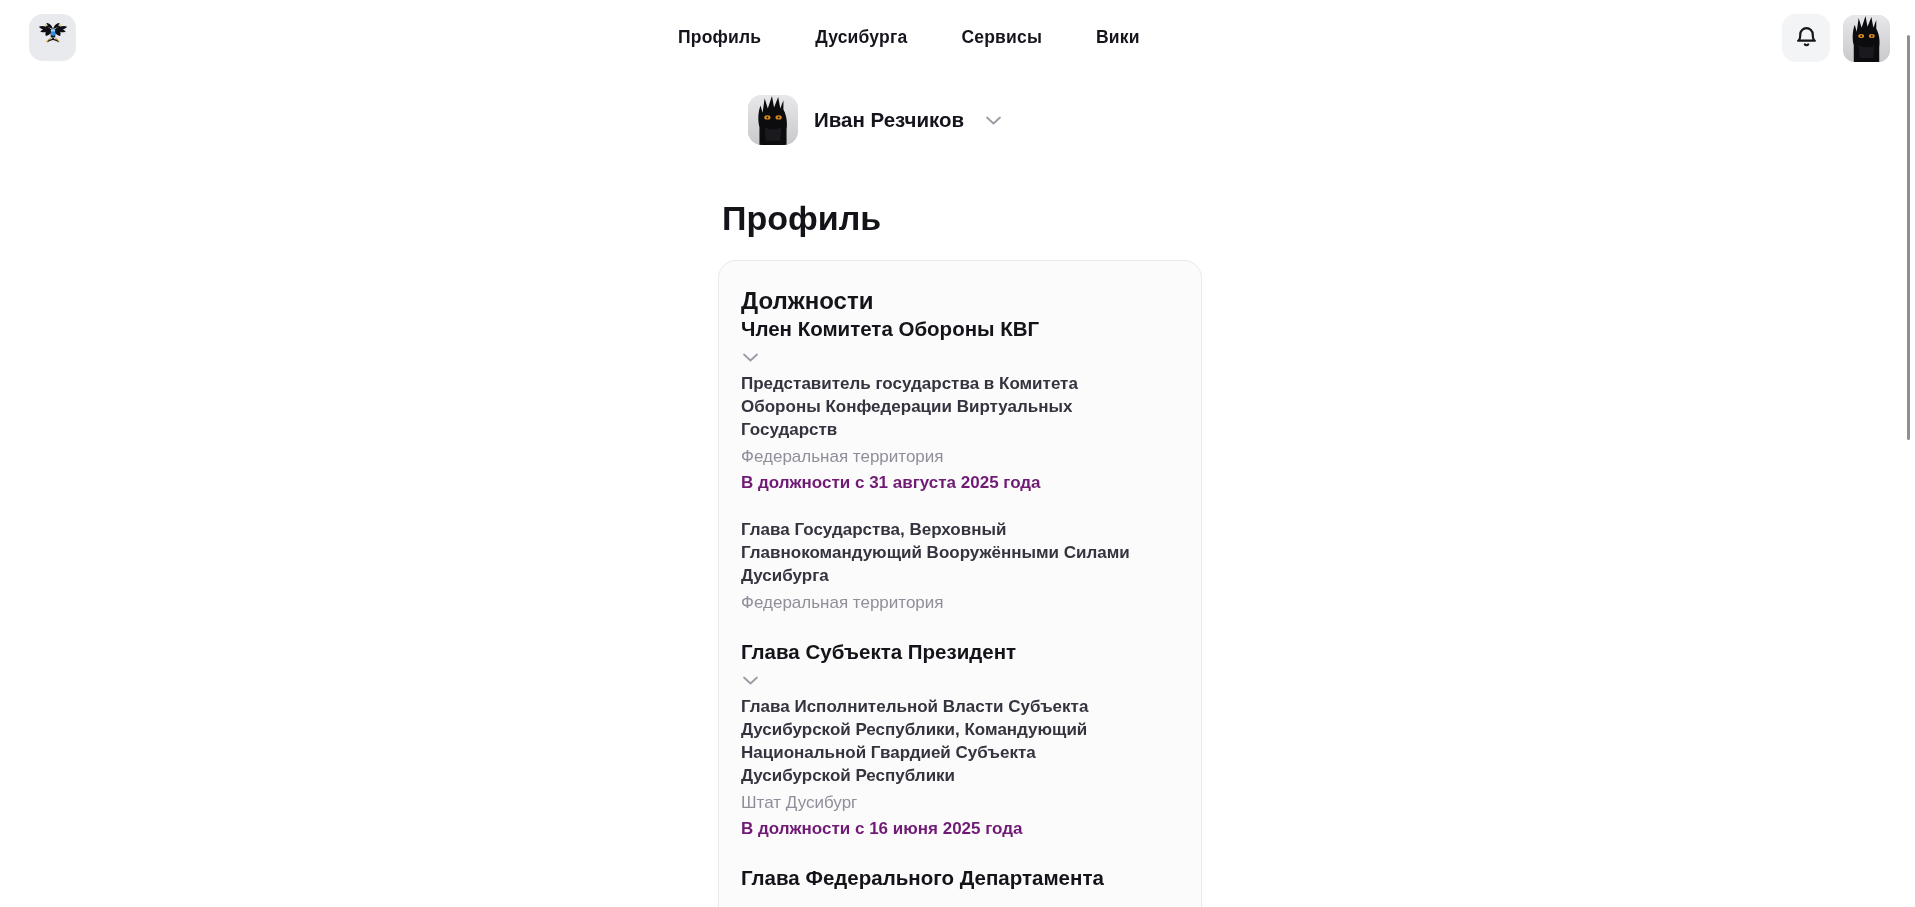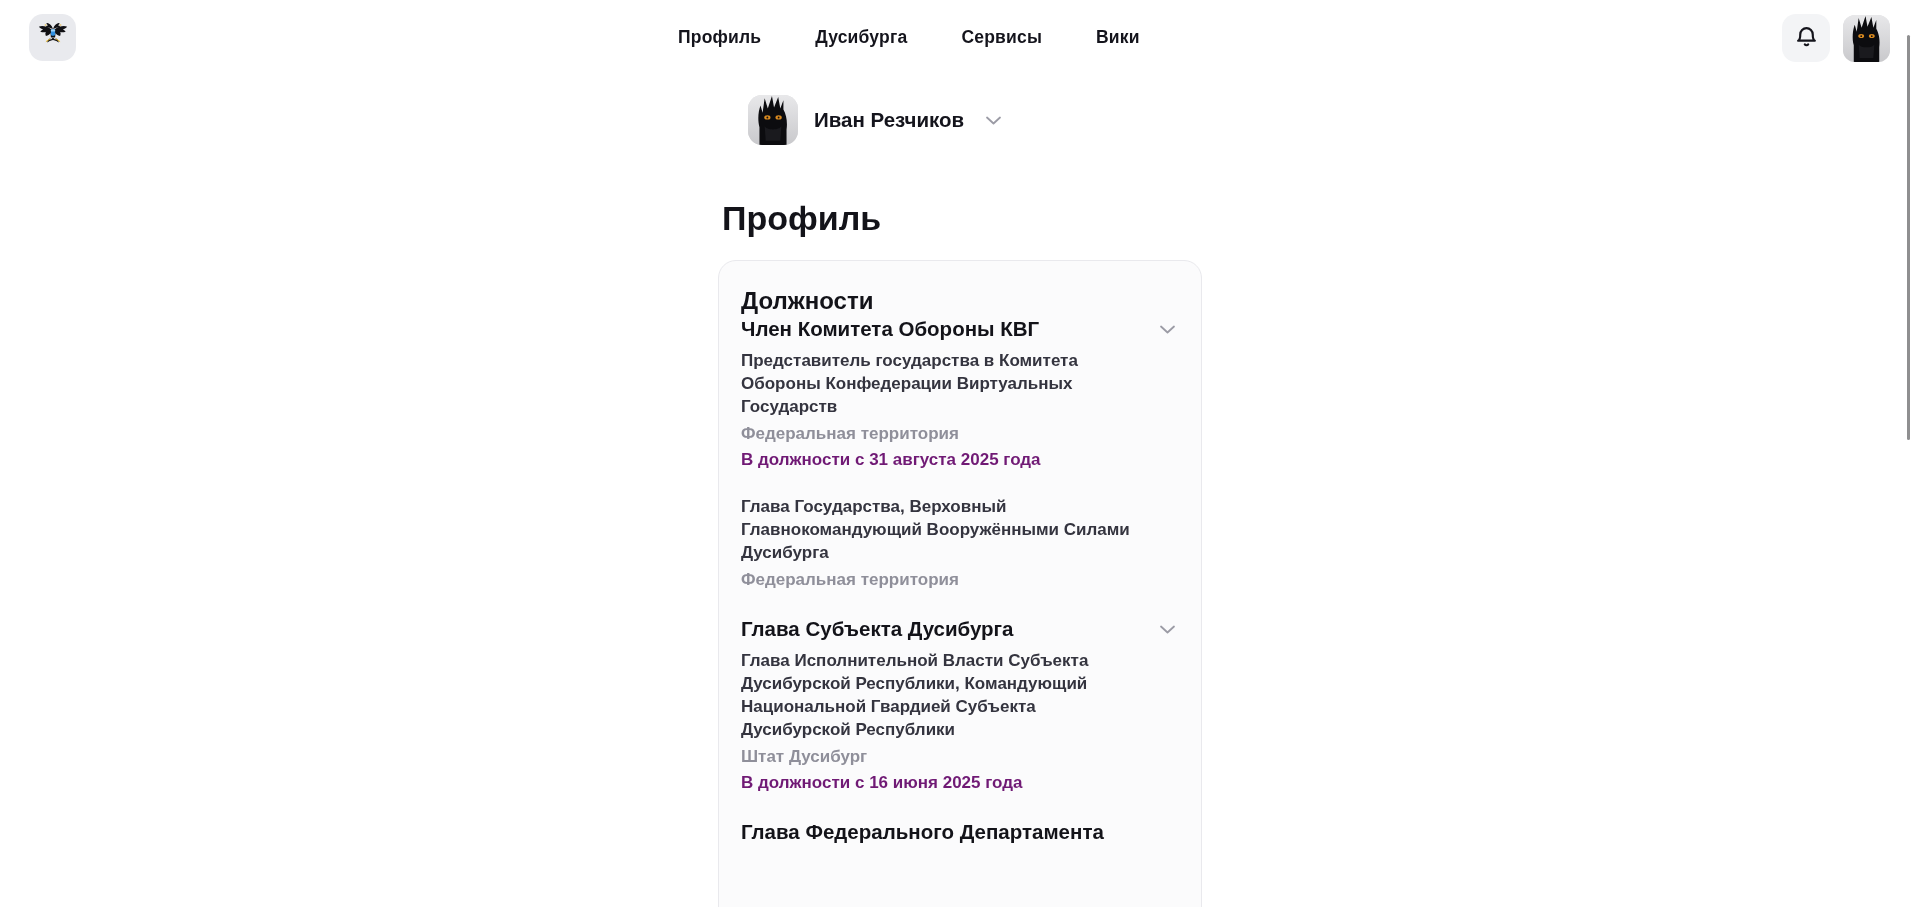--- a/index.html
+++ b/index.html
@@ -34,26 +34,26 @@
 
   
   .page-title { position:absolute; left:722px; top:199px; font-size:34px; font-weight:700; color:#131319; }
 
   .card { position:absolute; left:718px; top:260px; width:484px; height:760px;
           background:#fbfbfc; border:1px solid #e9e9ed; border-radius:18px;
           padding:26px 24px 0 22px; }
   .card-heading { font-size:24px; font-weight:700; color:#131319; }
 
   .position { margin-bottom:22px; }
-  .pos-head { display:flex; justify-content:space-between; align-items:flex-start; }
+  .pos-head { display:flex; justify-content:space-between; align-items:flex-start;flex-direction:column; }
   .pos-title { font-size:20.5px; font-weight:700; color:#131319; line-height:28px; }
   .pos-chevron { margin-top:6px; flex:none; display:flex; cursor:pointer; }
   .pos-desc { font-size:17px; font-weight:600; color:#34343f; line-height:23px;
               margin-top:6px; max-width:432px; white-space:pre-line; }
-  .pos-loc  { font-size:17px; font-weight:700; color:#8f8f9a; line-height:26px; margin-top:3px; }
+  .pos-loc  { font-size:17px; font-weight:400; color:#8f8f9a; line-height:26px; margin-top:3px; }
   .pos-date { font-size:17px; font-weight:600; color:#701a75; line-height:26px; }
 
   
   .scroll-thumb { position:absolute; right:5px; top:35px; width:3px; height:405px;
                   background:#8f8f90; border-radius:2px; cursor:pointer; }
 </style>
 </head>
 <body>
 
 <svg width="0" height="0" style="position:absolute">
@@ -170,21 +170,21 @@
 
   <div class="position">
     <div class="pos-desc">Глава Государства, Верховный
 Главнокомандующий Вооружёнными Силами
 Дусибурга</div>
     <div class="pos-loc">Федеральная территория</div>
   </div>
 
   <div class="position">
     <div class="pos-head">
-      <div class="pos-title">Глава Субъекта Дусибурга</div>
+      <div class="pos-title">Глава Субъекта Президент</div>
       <span class="pos-chevron">
         <svg width="19" height="17" viewBox="0 0 19 17">
             <use href="#chev"></use>
           </svg>
       </span>
     </div>
     <div class="pos-desc">Глава Исполнительной Власти Субъекта
 Дусибурской Республики, Командующий
 Национальной Гвардией Субъекта
 Дусибурской Республики</div>

